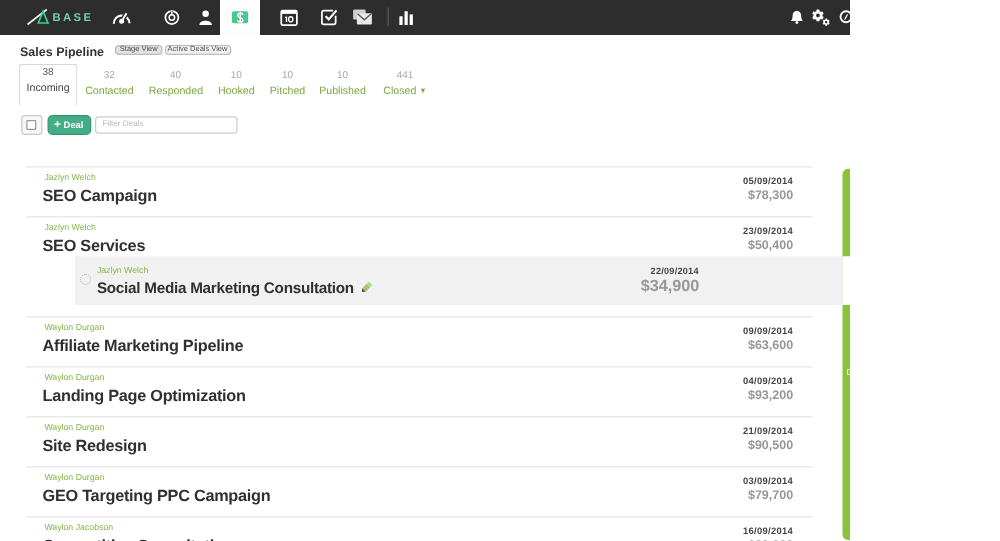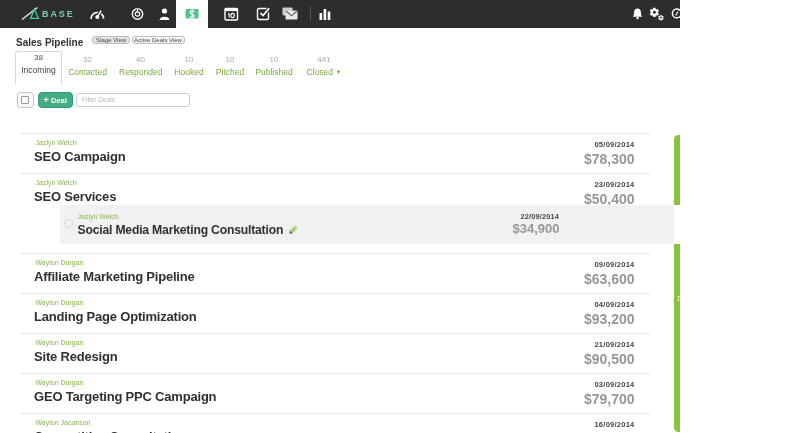--- a/index.html
+++ b/index.html
@@ -26,21 +26,21 @@
   #dealbtn { position:absolute; left:37.5px; top:92px; width:35px; height:16px; background:#45ad85; border:1px solid #369873; border-radius:4px; color:#fff; font-size:7.5px; font-weight:bold; text-align:center; line-height:14px; }
   #filter { position:absolute; left:76px; top:93px; width:114px; height:14px; border:1px solid #ccc; border-radius:3px; background:#fff; font-size:6.5px; color:#b9b9b9; line-height:12px; padding-left:5px; }
   #sort { position:absolute; right:150px; top:96.5px; font-size:7.4px; color:#999; white-space:nowrap; }
   #sort b { color:#444; }
   #sort .g { color:#76a53b; font-weight:bold; }
   
   .row { position:absolute; left:21px; width:629px; height:40px; background:#fff; }
   .row .nm { position:absolute; left:14.5px; top:6px; font-size:7px; color:#85b54a; }
   .row .tt { position:absolute; left:13px; top:15.5px; font-size:13px; font-weight:bold; color:#303030; letter-spacing:-0.2px; }
   .row .dt { position:absolute; right:15.5px; top:7px; font-size:7.5px; font-weight:bold; color:#454545; letter-spacing:0.25px; }
-  .row .am { position:absolute; right:15.5px; top:17.5px; font-size:14px; font-weight:bold; color:#979797; }
+  .row .am { position:absolute; right:15.5px; top:17.5px; font-size:10px; font-weight:bold; color:#979797; }
   .bline { position:absolute; left:21px; width:629px; height:0; border-top:1px solid #e6e6e6; z-index:2; }
   
   #panel { position:absolute; left:674px; top:135px; width:94px; height:297px; background:#8bc23d; border-radius:4.5px; color:#fff; text-align:center; }
   #panel .ns { position:absolute; top:129.5px; width:94px; font-size:6.3px; font-weight:bold; letter-spacing:0.2px; }
   #panel .st { position:absolute; top:140px; width:94px; font-size:14px; font-weight:bold; }
   #panel .dd { position:absolute; top:160px; width:94px; font-size:7px; color:rgba(255,255,255,0.92); }
   
   #card { position:absolute; left:60px; top:205px; width:614px; height:39px; background:#f1f1f1; }
   #cardw { position:absolute; left:674px; top:205px; width:11px; height:39px; background:#fff; }
   #card .circ { position:absolute; left:4px; top:14px; width:9px; height:9px; border:1px dotted #bbb; border-radius:50%; }

